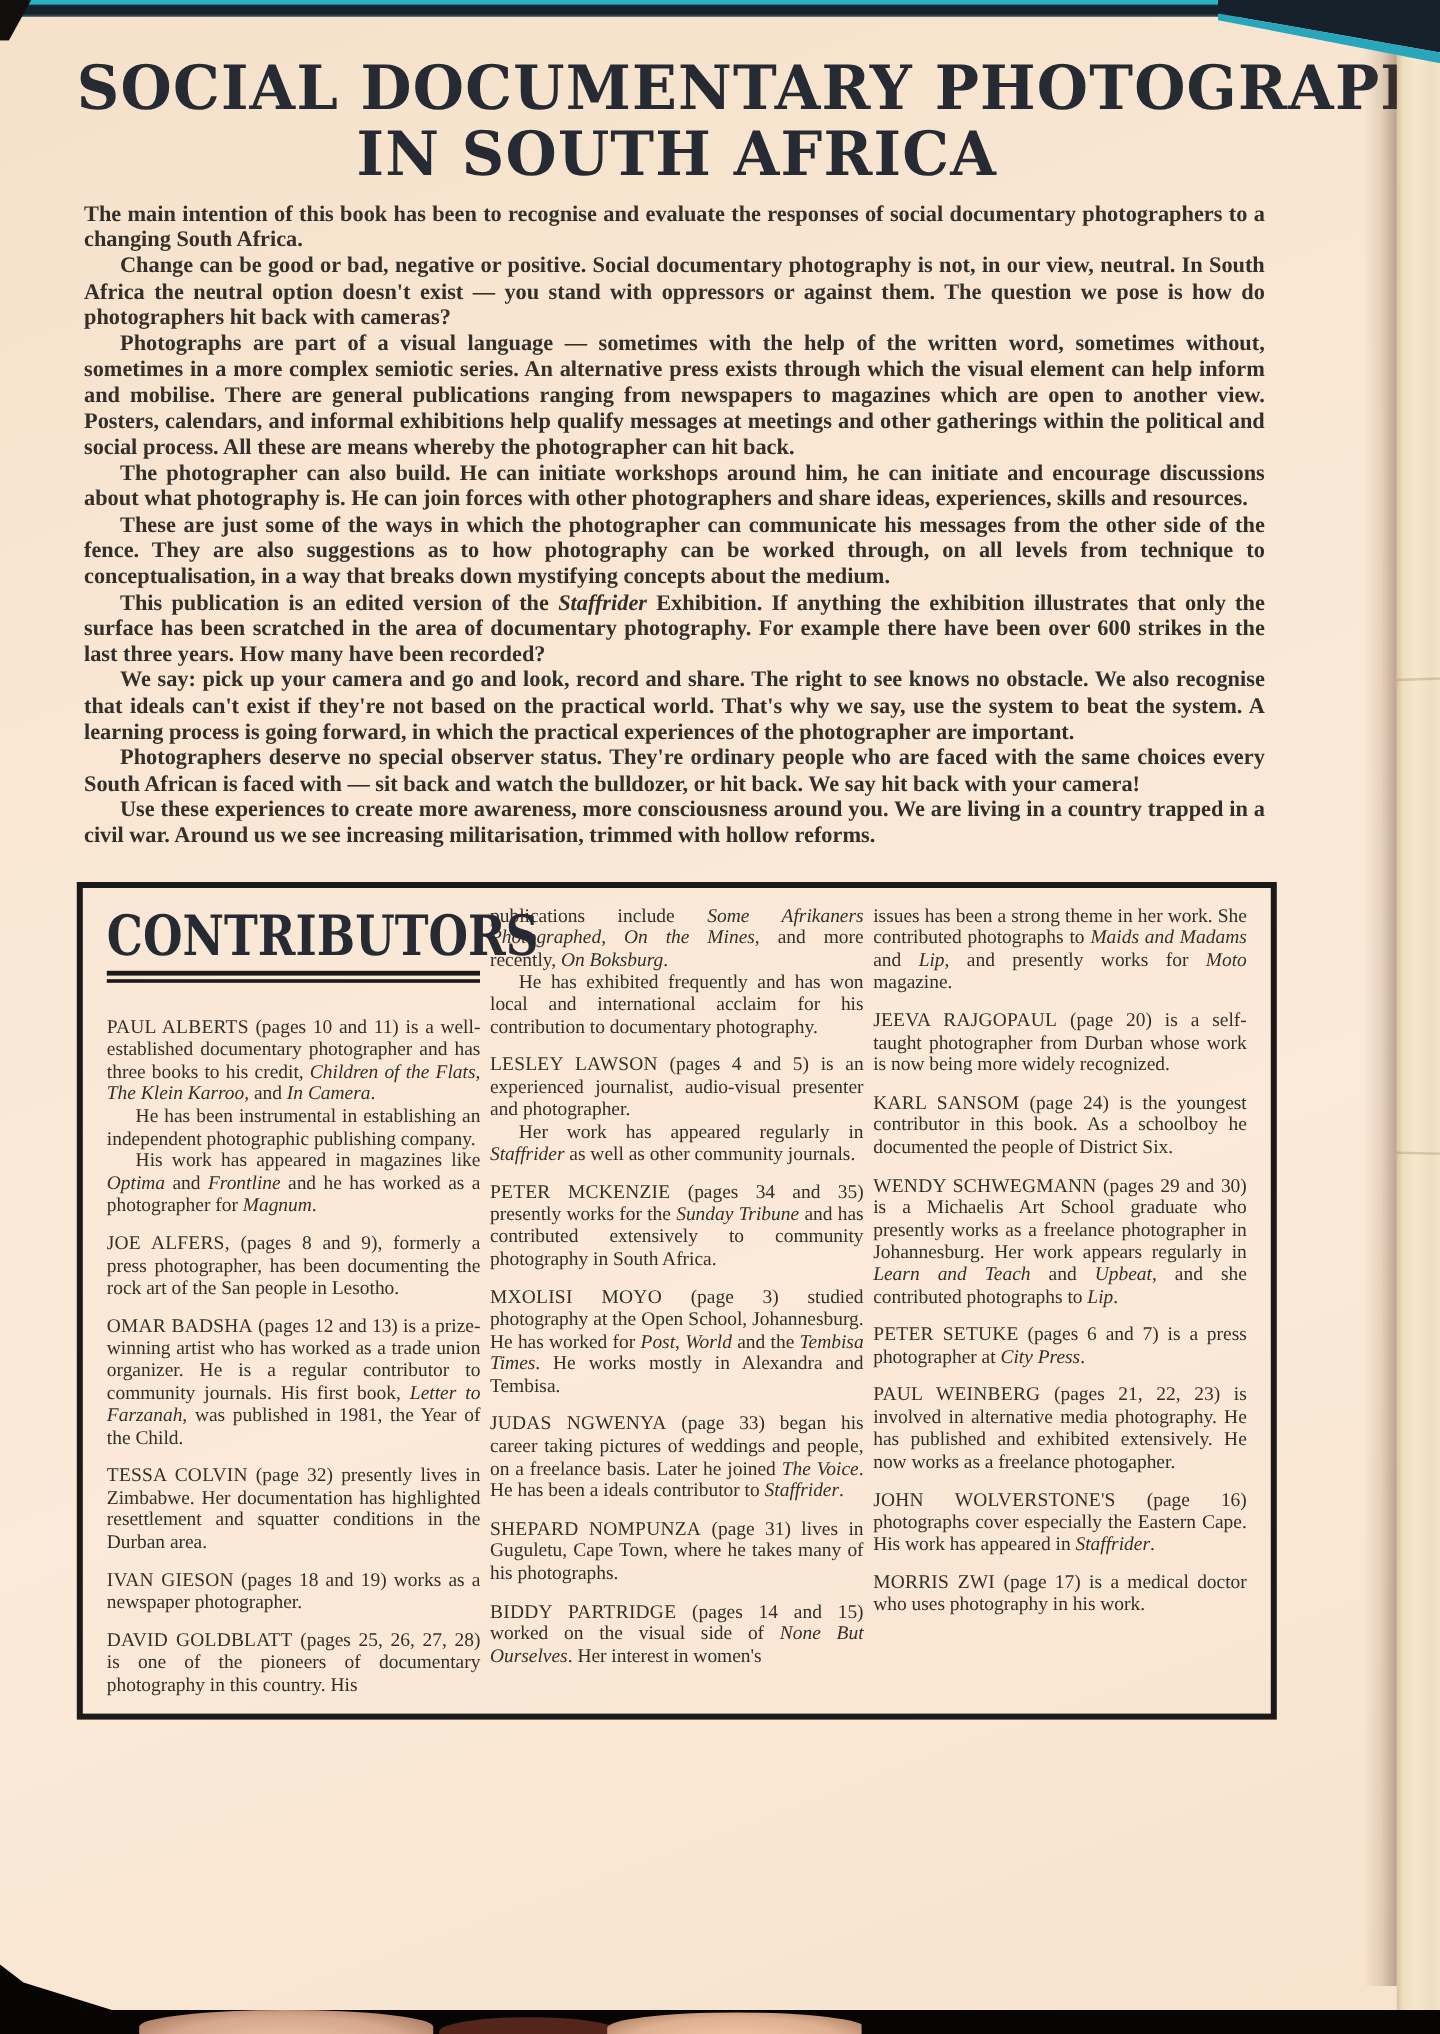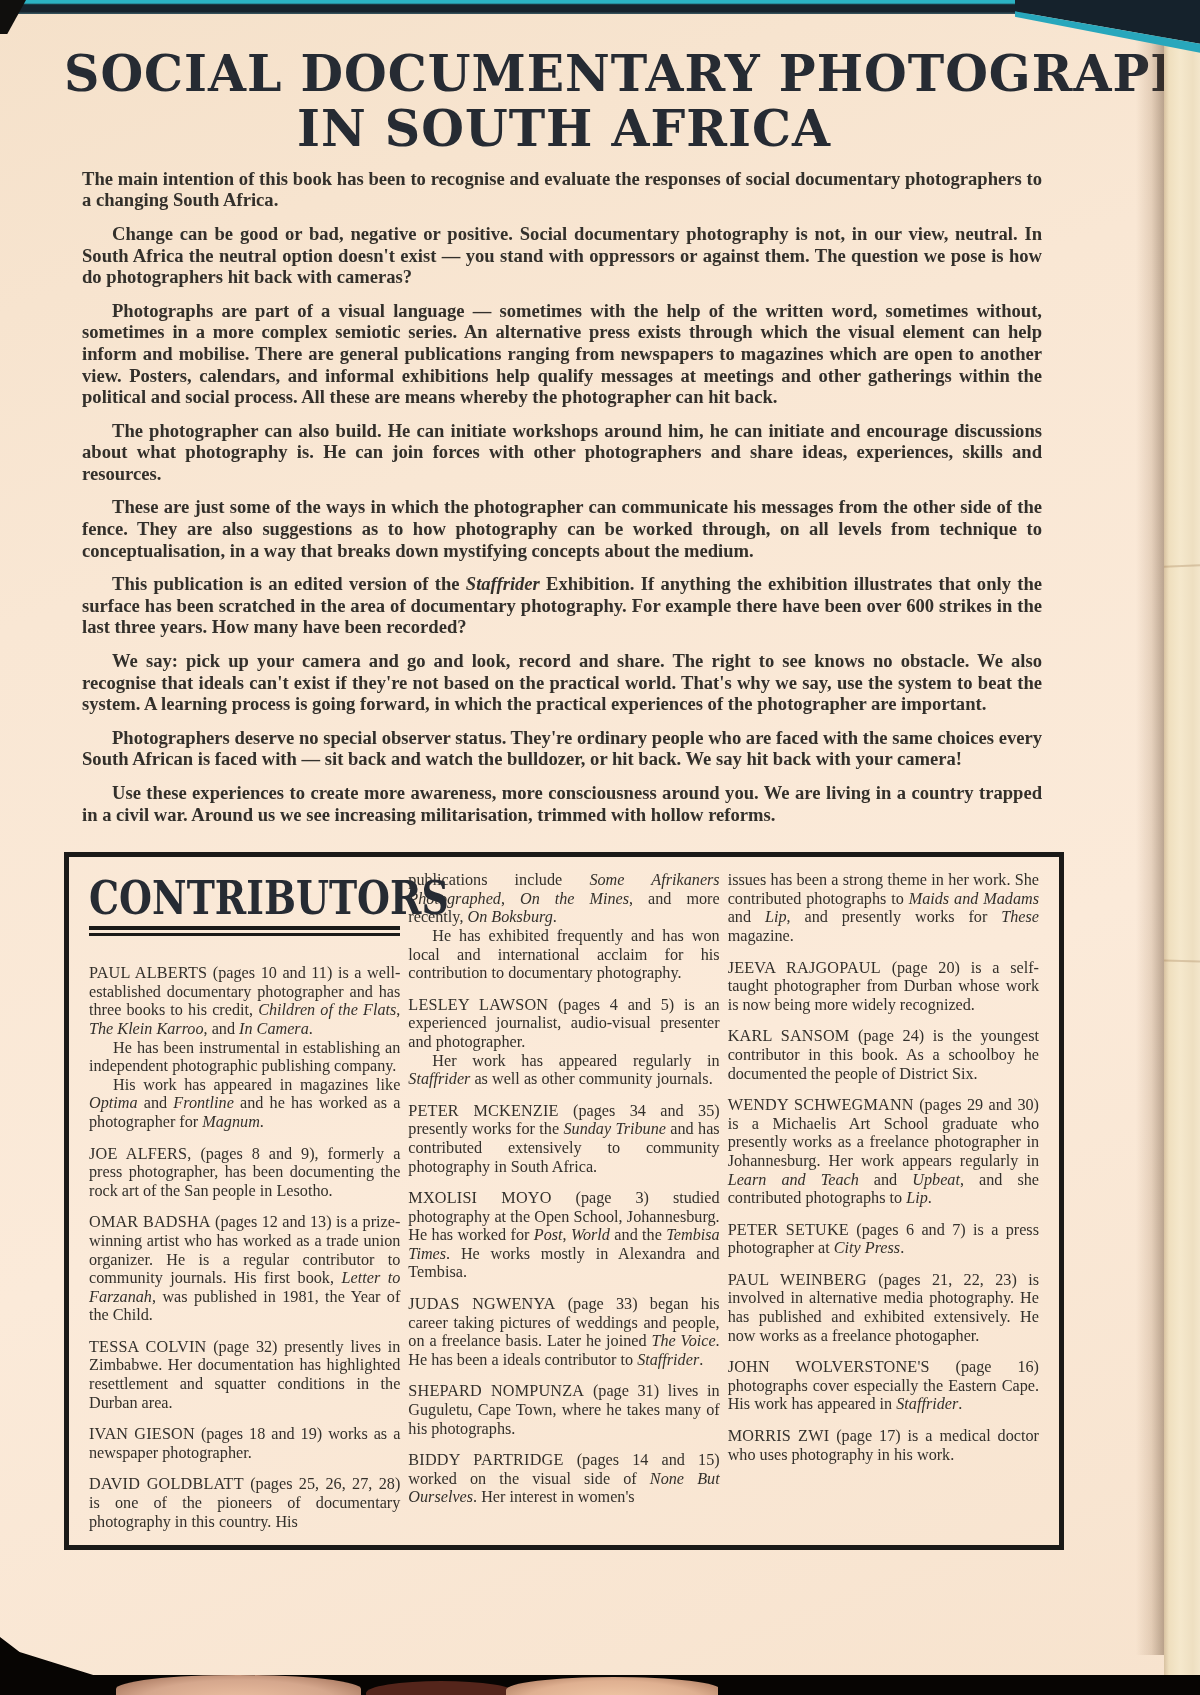--- a/index.html
+++ b/index.html
@@ -51,21 +51,21 @@
     margin-top:46px;text-align:center;color:var(--headline,#262b33);
     font-family:"DejaVu Serif",serif;font-weight:bold;line-height:1.12;
   }
   .title .tline{font-size:49px;letter-spacing:1px;white-space:nowrap;transform:scaleY(1.04);}
   .intro{
     margin-top:12px;padding:0 10px 0 6px;
     font-family:"Liberation Serif",serif;font-weight:bold;
     font-size:18.6px;line-height:21.6px;text-align:justify;
     color:var(--ink,#33302b);
   }
-  .intro p{margin:12px;}
+  .intro p{margin:0;}
   .intro p + p{text-indent:30px;}
   .box{
     margin-top:27px;border:5px solid var(--box-border,#1b1a18);
     padding:14px 20px 12px 20px;display:flex;gap:8px;
   }
   .bio-col{
     flex:1 1 0;min-width:0;
     font-family:"Liberation Serif",serif;font-size:16.2px;line-height:18.6px;
     text-align:justify;color:var(--ink,#33302b);
   }
@@ -151,21 +151,21 @@
           </div>
           <div class="bio">
             <p><b class="bio-name">SHEPARD NOMPUNZA</b><span> (page 31) lives in Guguletu, Cape Town, where he takes many of his photographs.</span></p>
           </div>
           <div class="bio">
             <p><b class="bio-name">BIDDY PARTRIDGE</b><span> (pages 14 and 15) worked on the visual side of </span><span class="it">None But Ourselves</span><span>. Her interest in women's</span></p>
           </div>
         </div>
       <div class="bio-col">
           <div class="bio">
-            <p><span>issues has been a strong theme in her work. She contributed photographs to </span><span class="it">Maids and Madams</span><span> and </span><span class="it">Lip</span><span>, and presently works for </span><span class="it">These</span><span> magazine.</span></p>
+            <p><span>issues has been a strong theme in her work. She contributed photographs to </span><span class="it">Maids and Madams</span><span> and </span><span class="it">Lip</span><span>, and presently works for </span><span class="it">Moto</span><span> magazine.</span></p>
           </div>
           <div class="bio">
             <p><b class="bio-name">JEEVA RAJGOPAUL</b><span> (page 20) is a self-taught photographer from Durban whose work is now being more widely recognized.</span></p>
           </div>
           <div class="bio">
             <p><b class="bio-name">KARL SANSOM</b><span> (page 24) is the youngest contributor in this book. As a schoolboy he documented the people of District Six.</span></p>
           </div>
           <div class="bio">
             <p><b class="bio-name">WENDY SCHWEGMANN</b><span> (pages 29 and 30) is a Michaelis Art School graduate who presently works as a freelance photographer in Johannesburg. Her work appears regularly in </span><span class="it">Learn and Teach</span><span> and </span><span class="it">Upbeat</span><span>, and she contributed photographs to </span><span class="it">Lip</span><span>.</span></p>
           </div>

